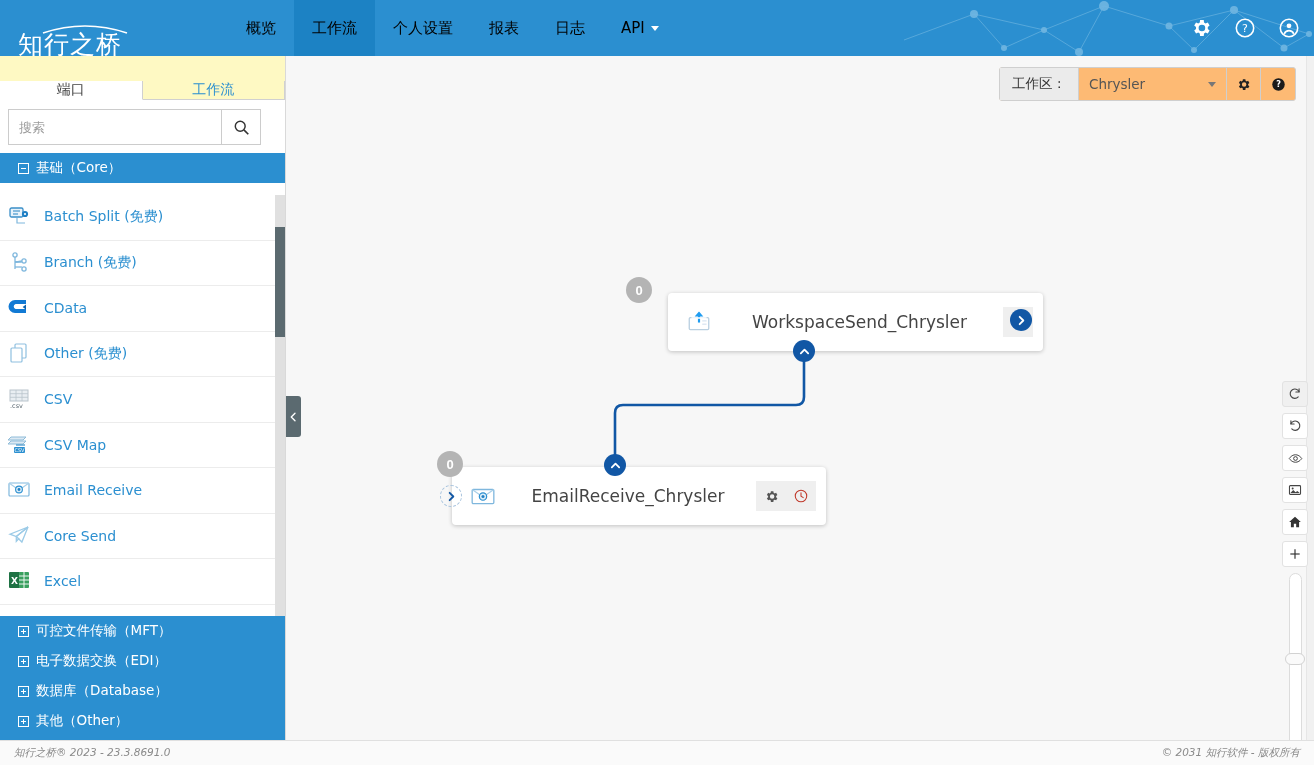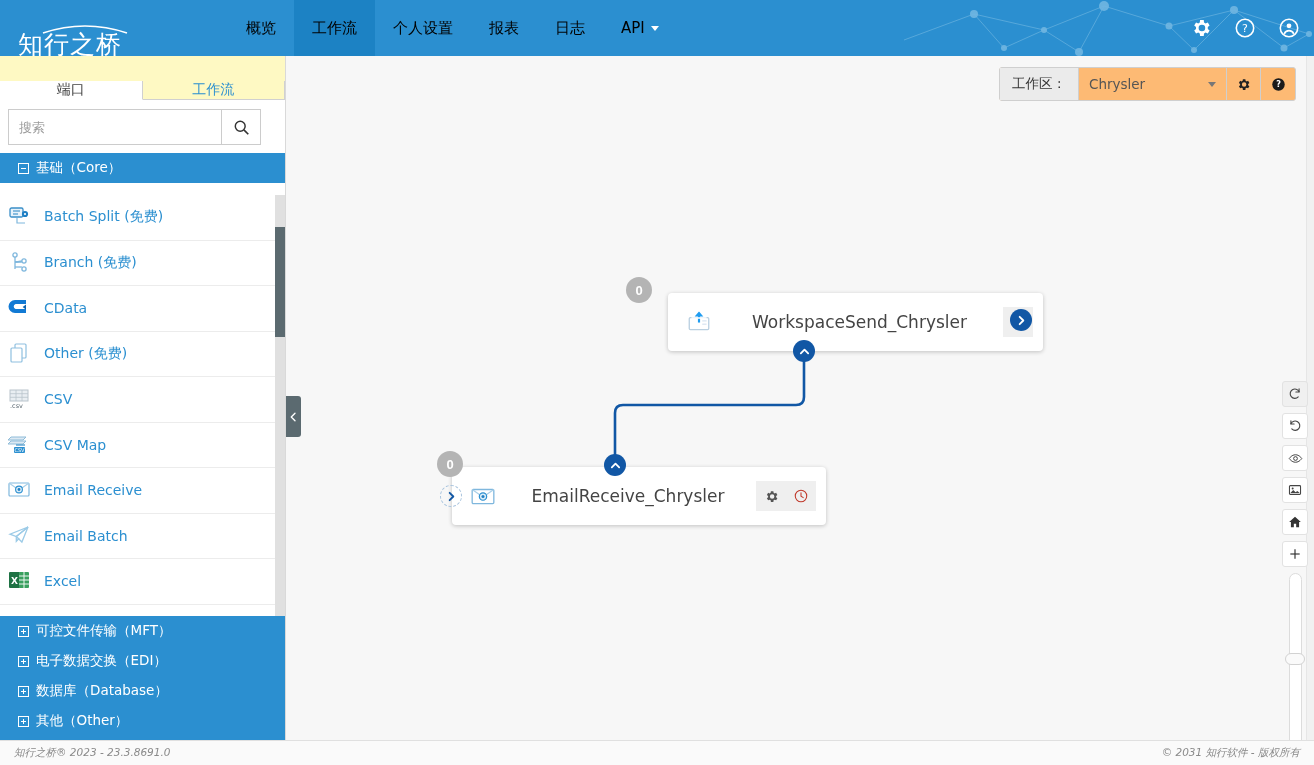--- a/index.html
+++ b/index.html
@@ -396,21 +396,21 @@
         <span class="port-label">Email Receive</span>
       </div>
       <div class="port">
         <span class="port-icon">
           <svg width="24" height="24" viewBox="0 0 24 24" fill="none" stroke="#9ccbe7" stroke-width="1.3">
             <path d="M21 4L3 11.2l6.3 2.3L21 4z"></path>
               <path d="M9.3 13.5L21 4l-6.1 15-5.6-5.5z"></path>
             <path d="M9.3 13.5v4.8l2.9-3"></path>
           </svg>
         </span>
-        <span class="port-label">Email Batch</span>
+        <span class="port-label">Core Send</span>
       </div>
       <div class="port">
         <span class="port-icon">
           <svg width="24" height="24" viewBox="0 0 24 24">
             <rect x="2" y="4" width="11" height="16" rx="1" fill="#1f7244"></rect>
             <text x="7.5" y="15.5" font-size="9" font-weight="bold" font-family="DejaVu Sans, sans-serif" fill="#ffffff" text-anchor="middle">X</text>
             <rect x="12" y="4" width="10" height="16" rx="1" fill="#3aa05f"></rect>
             <g stroke="#ffffff" stroke-width="0.9">
               <line x1="12" y1="8" x2="22" y2="8"></line>
                 <line x1="12" y1="12" x2="22" y2="12"></line>

